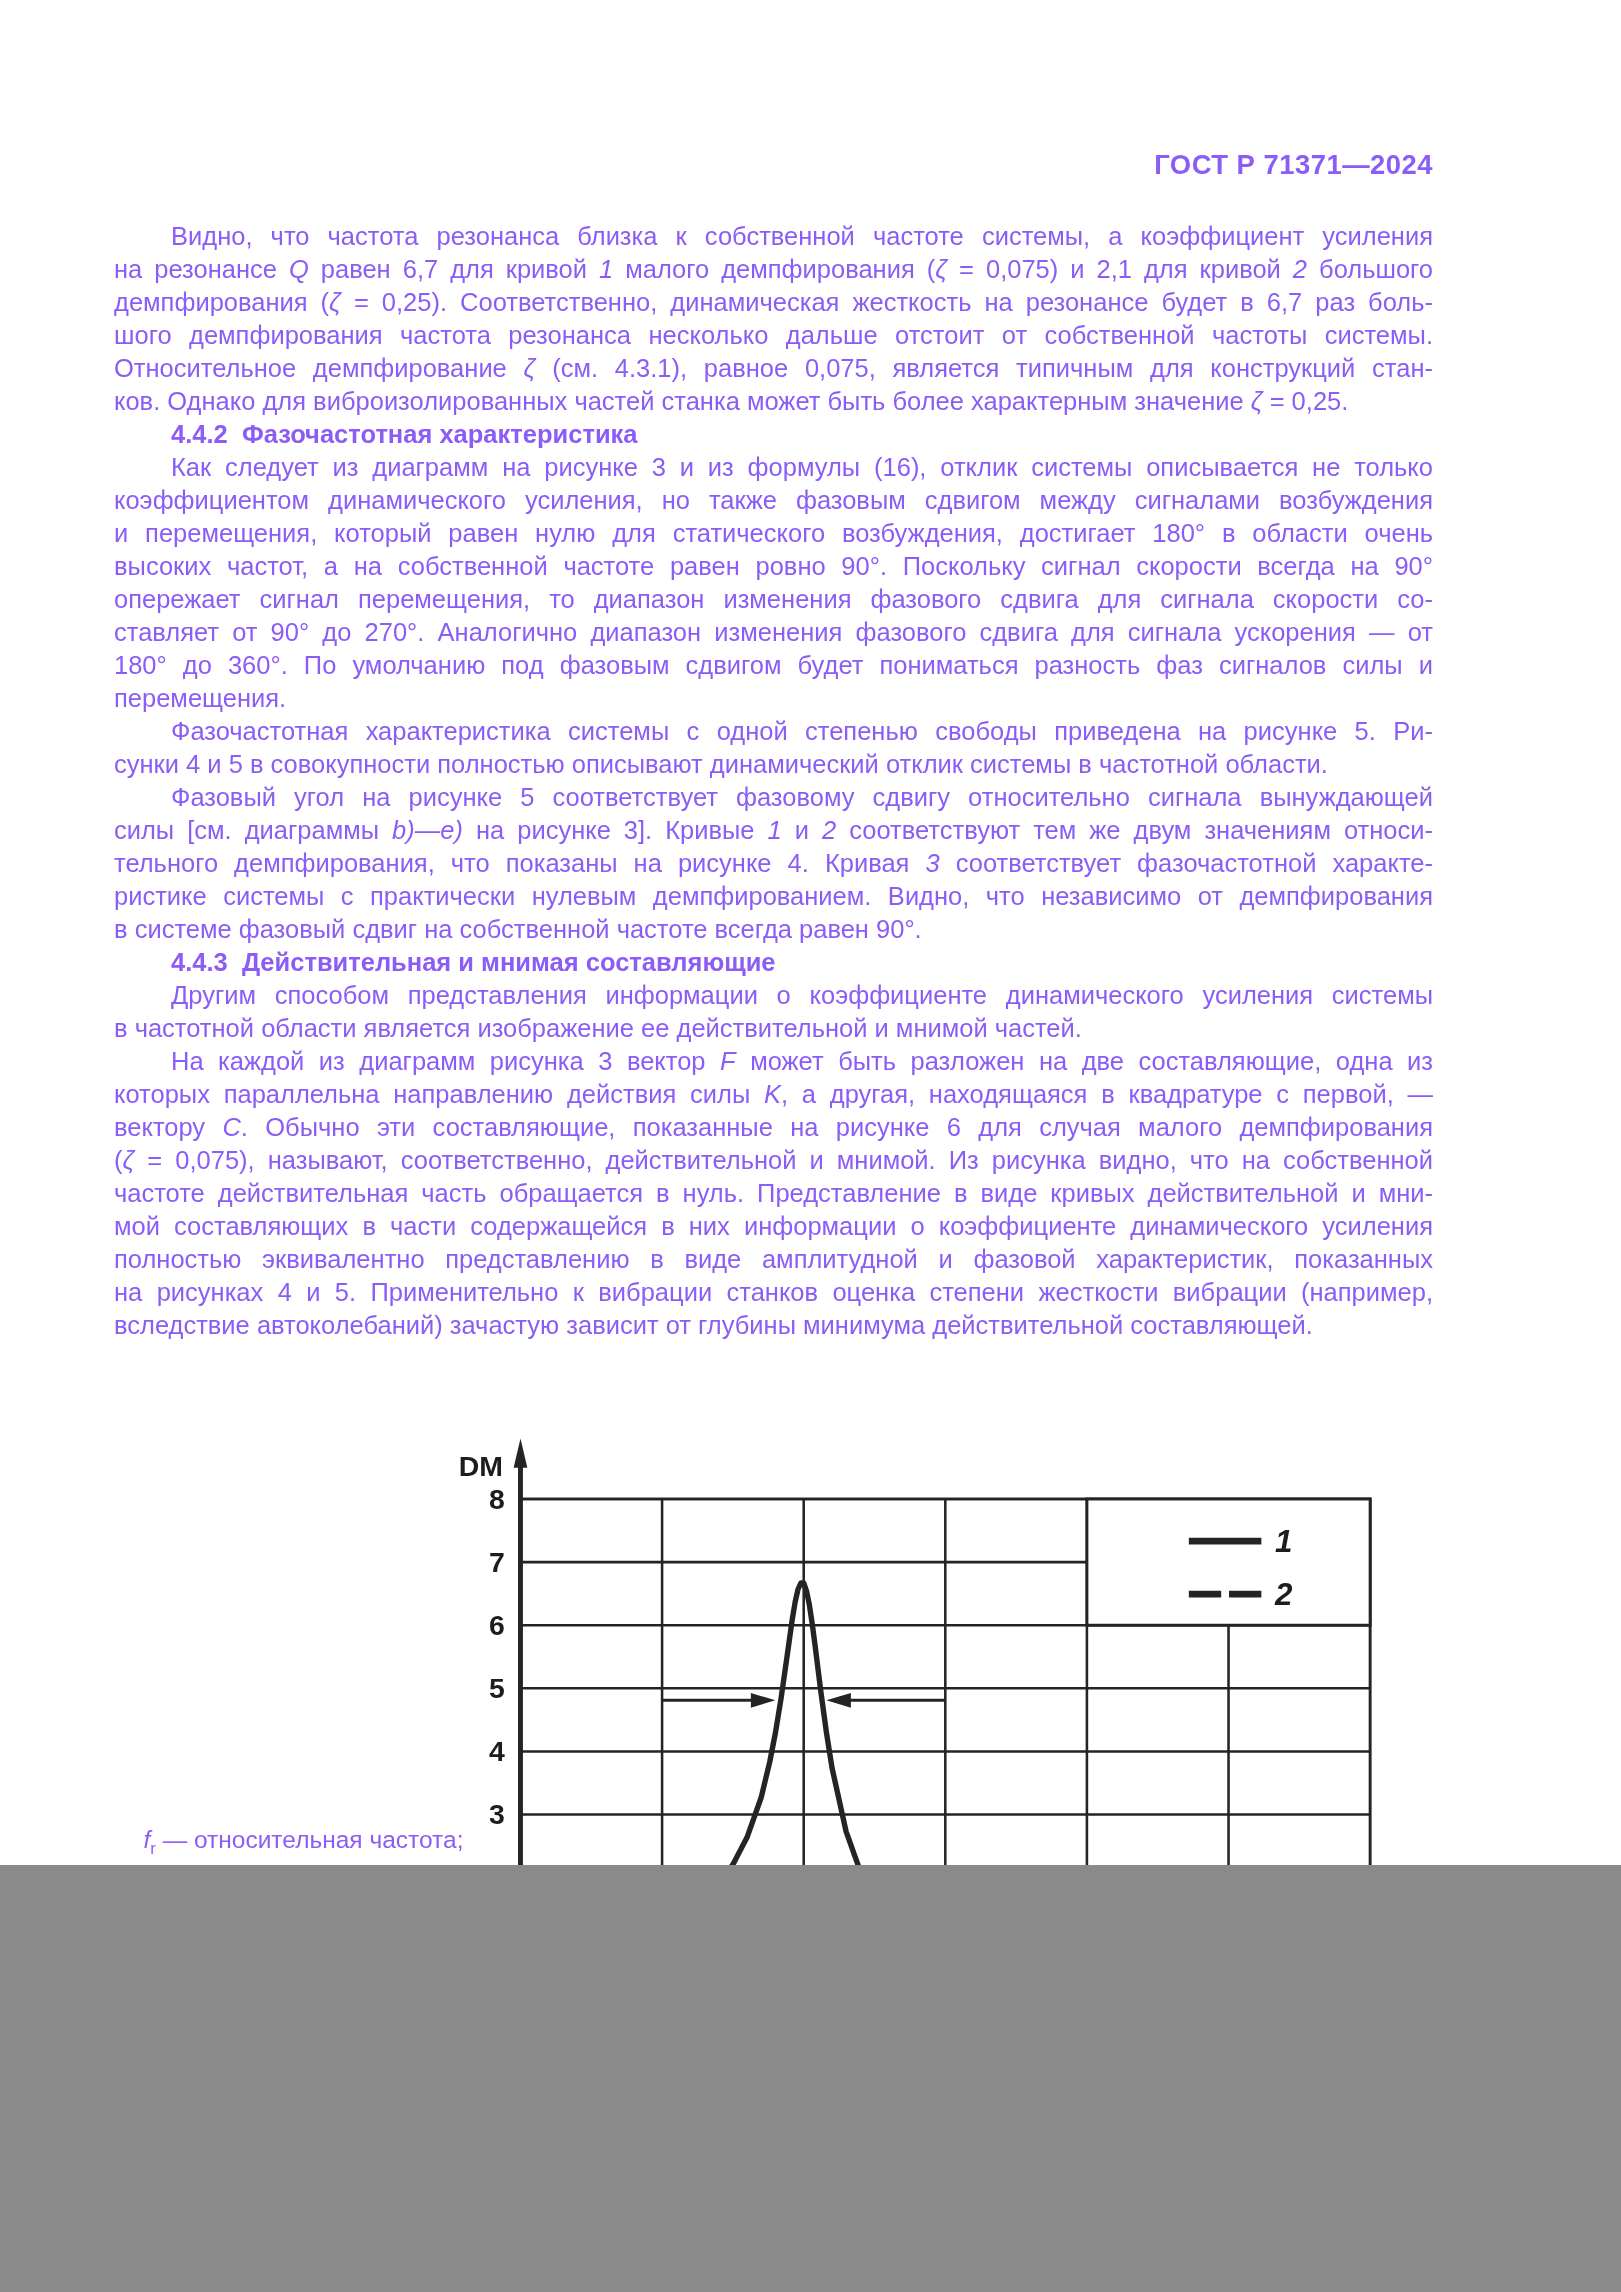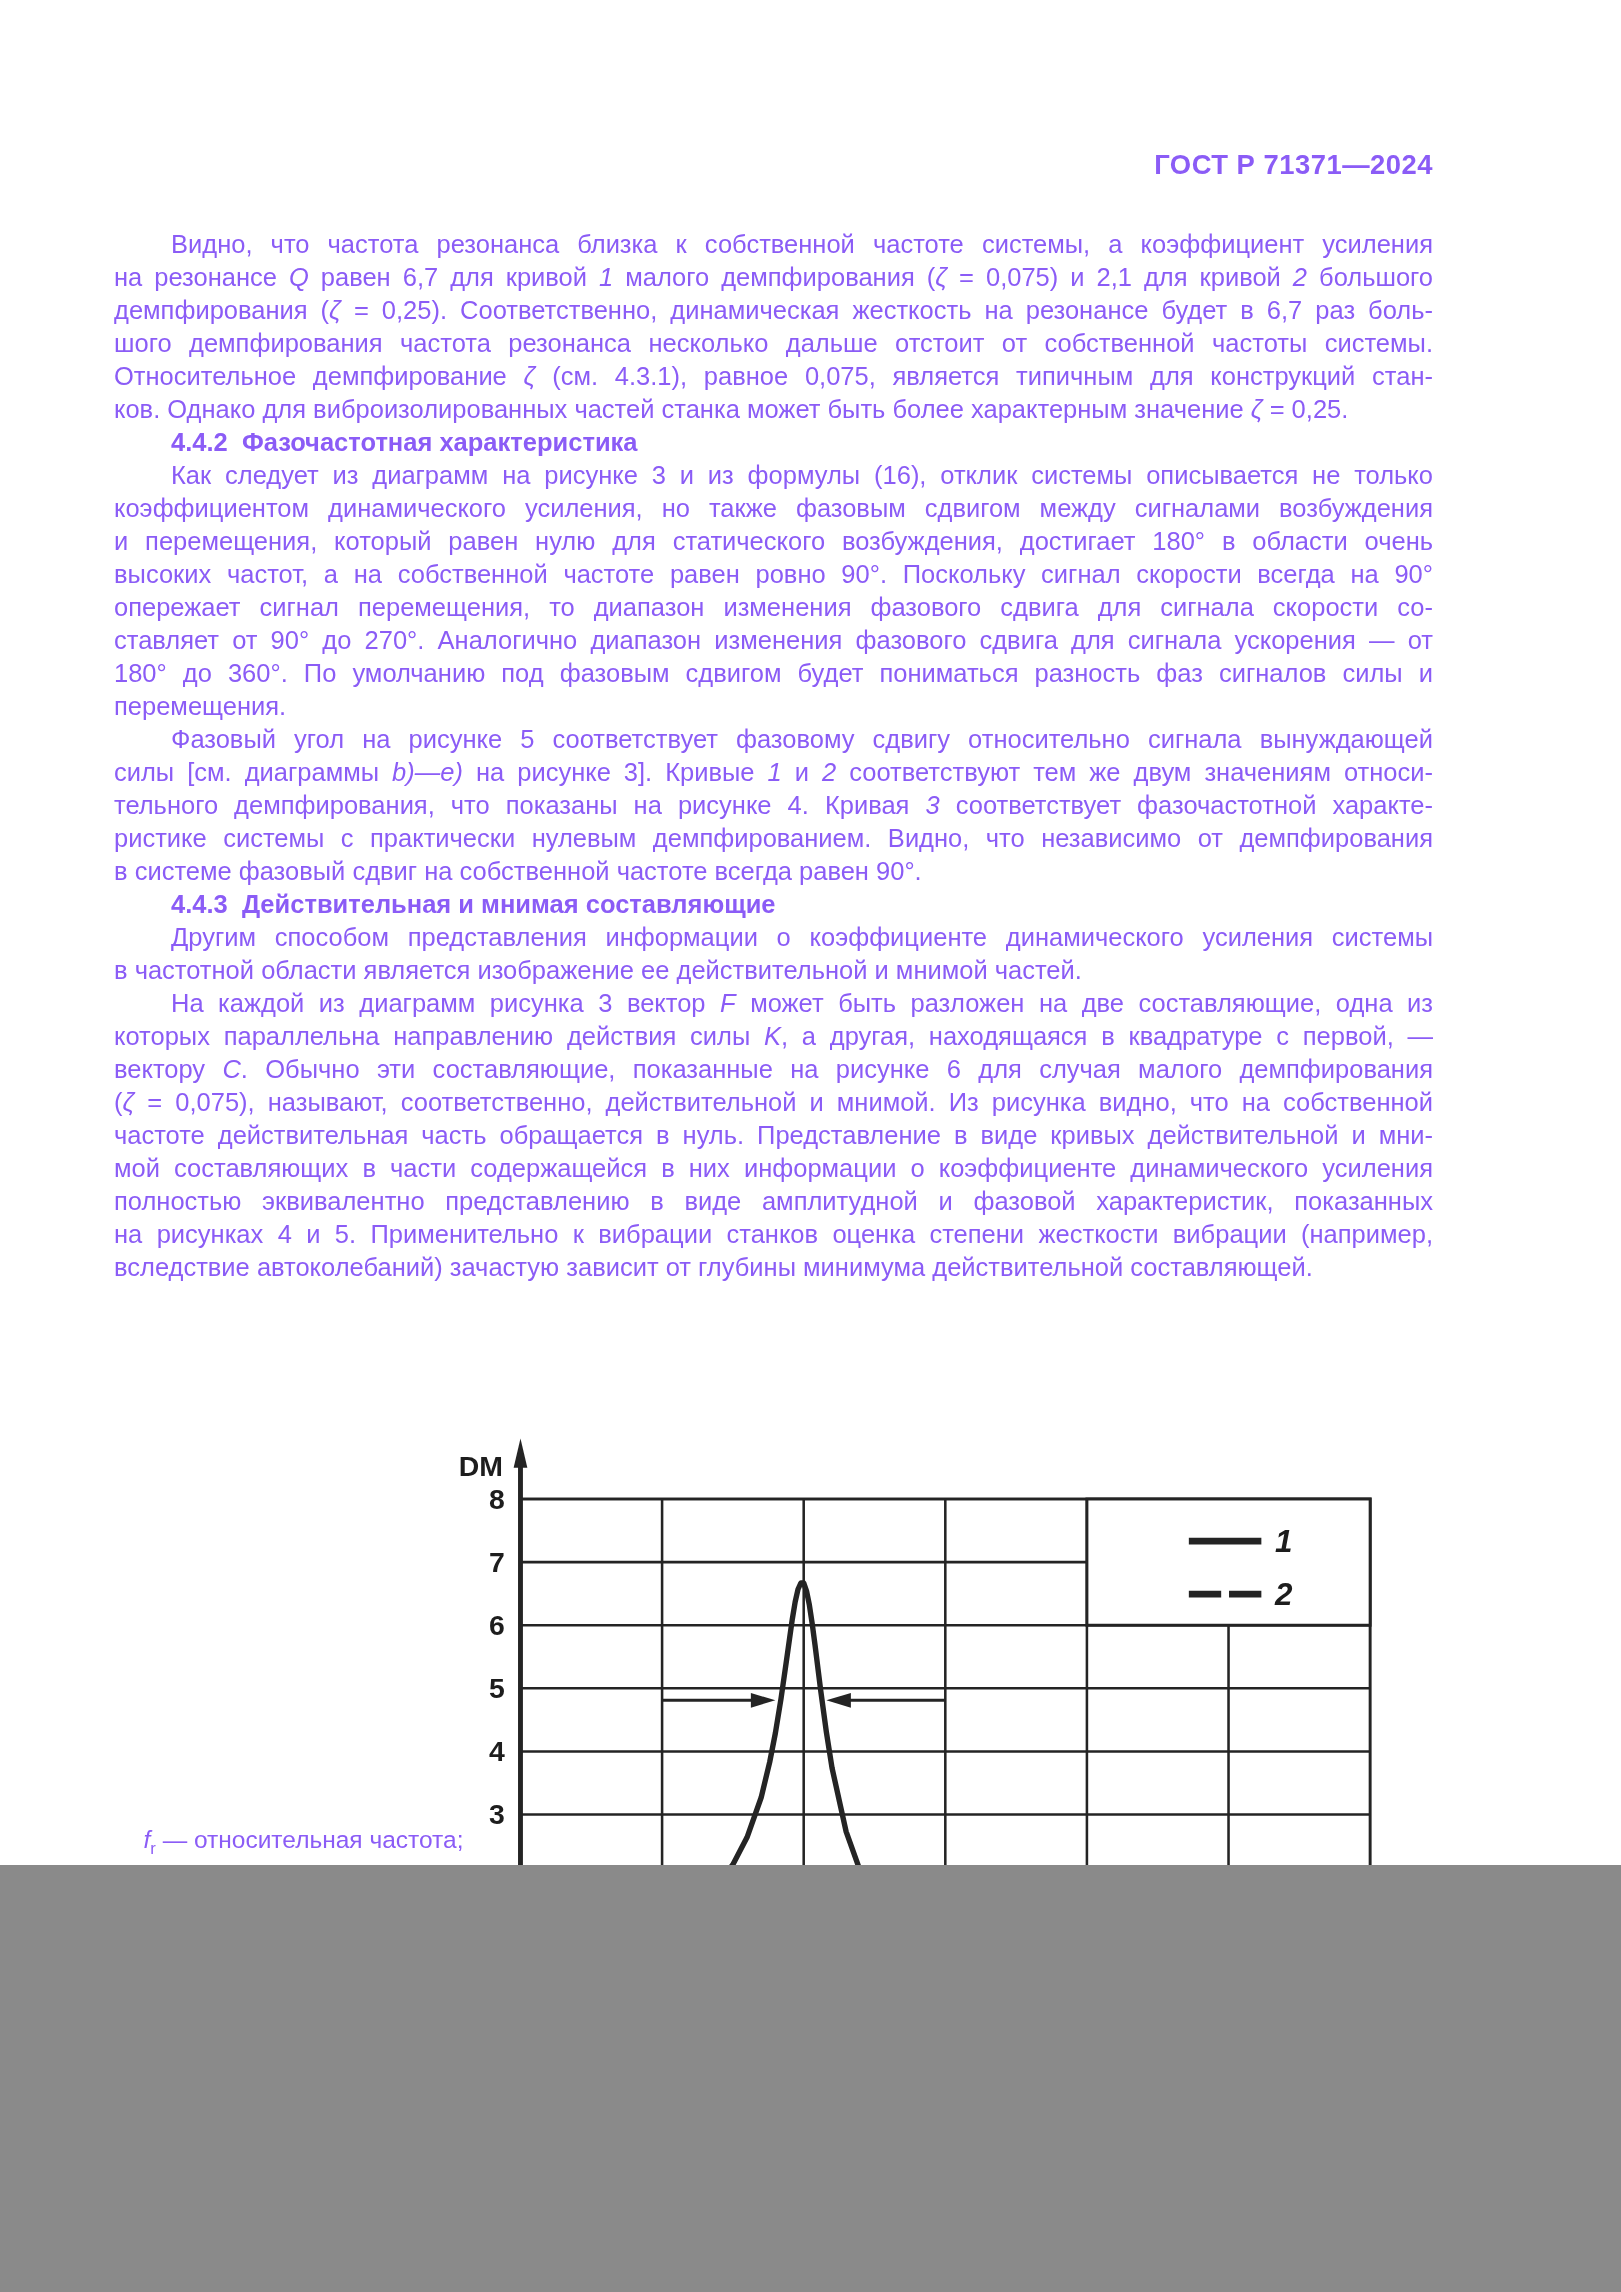--- a/index.html
+++ b/index.html
@@ -3,21 +3,21 @@
 <meta charset="utf-8">
 <style>
   html,body{margin:0;padding:0;background:#8a8a8a;}
   .page{
     position:relative;width:1621px;height:1865px;background:#ffffff;
     font-family:"Liberation Sans",sans-serif;color:#8b5cf6;overflow:hidden;
     margin:0 auto;
     text-decoration:underline;
   }
   .header{position:absolute;top:149px;right:188px;font-size:27.4px;font-weight:700;letter-spacing:0.5px;}
-  .body-text{position:absolute;left:114px;top:228px;width:1319px;font-size:25.5px;line-height:33px;}
+  .body-text{position:absolute;left:114px;top:220px;width:1319px;font-size:25.5px;line-height:33px;}
   .tl{text-align:justify;text-align-last:justify;}
   .tl.end{text-align-last:left;}
   .tl.first{text-indent:57px;}
   .para.heading .tl{font-weight:700;white-space:pre-wrap;}
   .fig-legend{position:absolute;left:88px;top:1825px;width:431px;text-align:center;font-size:24.5px;line-height:30px;}
   .fig-caption{position:absolute;left:88px;top:1992px;width:431px;text-align:center;font-size:27.4px;line-height:34px;}
   .chart{position:absolute;left:431px;top:1411px;width:1059px;height:686px;}
   .chart svg text{font-family:"Liberation Sans",sans-serif;fill:#1d1d1d;}
   .page-number{position:absolute;top:2074px;right:194px;font-size:26.5px;margin-top:42px;}
   sub{font-size:68%;}
@@ -42,20 +42,24 @@
       </div>
       <div class="para">
         <div class="tl first">Как следует из диаграмм на рисунке 3 и из формулы (16), отклик системы описывается не только</div>
         <div class="tl">коэффициентом динамического усиления, но также фазовым сдвигом между сигналами возбуждения</div>
         <div class="tl">и перемещения, который равен нулю для статического возбуждения, достигает 180° в области очень</div>
         <div class="tl">высоких частот, а на собственной частоте равен ровно 90°. Поскольку сигнал скорости всегда на 90°</div>
         <div class="tl">опережает сигнал перемещения, то диапазон изменения фазового сдвига для сигнала скорости со-</div>
         <div class="tl">ставляет от 90° до 270°. Аналогично диапазон изменения фазового сдвига для сигнала ускорения — от</div>
         <div class="tl">180° до 360°. По умолчанию под фазовым сдвигом будет пониматься разность фаз сигналов силы и</div>
         <div class="tl end">перемещения.</div>
+      </div>
+      <div class="para">
+        <div class="tl first">Фазочастотная характеристика системы с одной степенью свободы приведена на рисунке 5. Ри-</div>
+        <div class="tl end">сунки 4 и 5 в совокупности полностью описывают динамический отклик системы в частотной области.</div>
       </div>
       <div class="para">
         <div class="tl first">Фазовый угол на рисунке 5 соответствует фазовому сдвигу относительно сигнала вынуждающей</div>
         <div class="tl">силы [см. диаграммы <i>b)—e)</i> на рисунке 3]. Кривые <i>1</i> и <i>2</i> соответствуют тем же двум значениям относи-</div>
         <div class="tl">тельного демпфирования, что показаны на рисунке 4. Кривая <i>3</i> соответствует фазочастотной характе-</div>
         <div class="tl">ристике системы с практически нулевым демпфированием. Видно, что независимо от демпфирования</div>
         <div class="tl end">в системе фазовый сдвиг на собственной частоте всегда равен 90°.</div>
       </div>
       <div class="para heading">
         <div class="tl first end">4.4.3  Действительная и мнимая составляющие</div>

